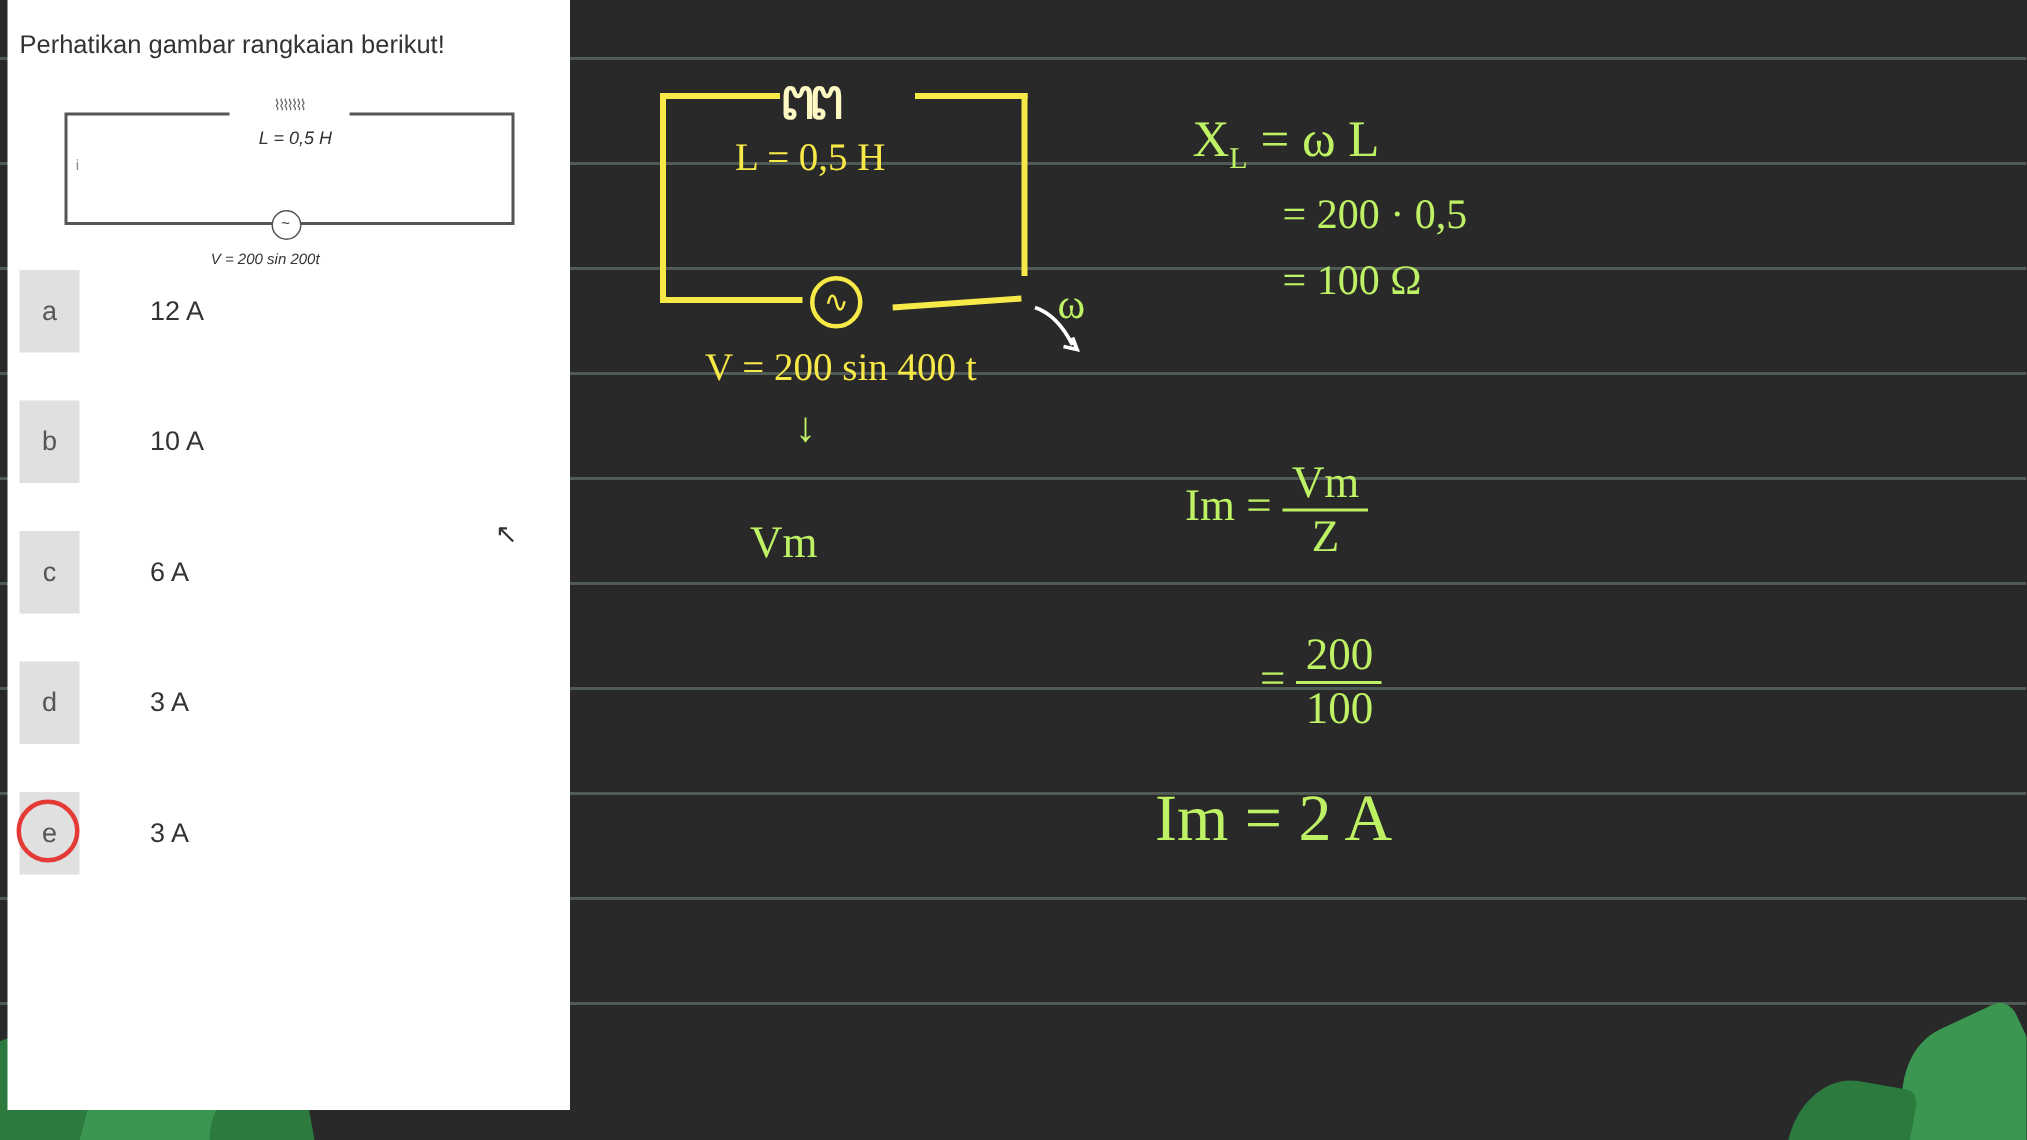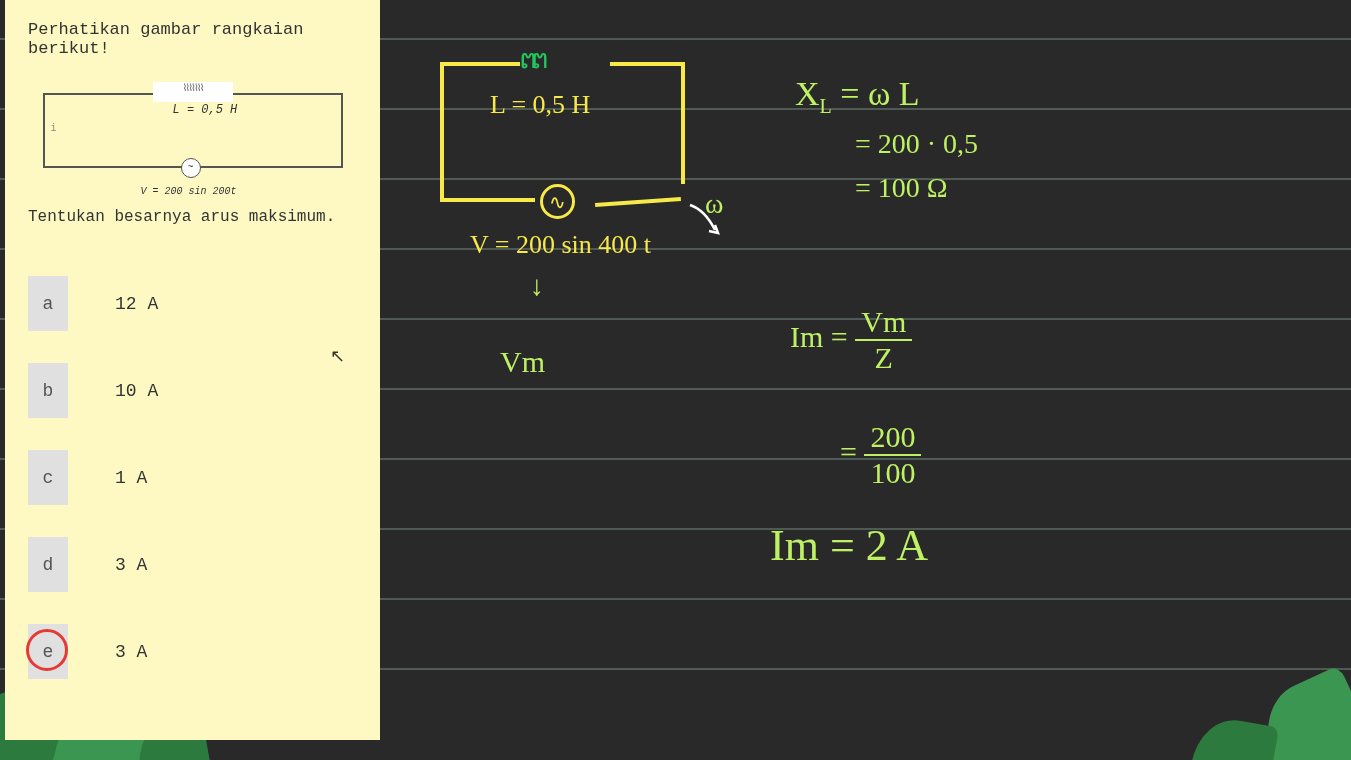--- a/index.html
+++ b/index.html
@@ -27,25 +27,25 @@
       );
       background-position: 0 -30px;
     }
     
     .question-panel {
       position: absolute;
       top: 0;
       left: 5px;
       width: 375px;
       height: 740px;
-      background: #fef9c3;
+      background: #ffffff;
       z-index: 10;
-      padding: 20px 23px;
+      padding: 20px 8px;
       color: #333;
-      font-family: Liberation Mono, monospace;
+      font-family: Liberation Sans, sans-serif;
     }
     .q-title {
       font-size: 17px;
       margin-bottom: 10px;
     }
     .circuit-img {
       width: 320px;
       height: 110px;
       margin: 5px auto 10px;
       position: relative;
@@ -179,22 +179,22 @@
     .yc-top-l { top: 0; left: 0; width: 80px; height: 4px; }
     .yc-top-r { top: 0; left: 170px; width: 75px; height: 4px; }
     .yc-left { top: 0; left: 0; width: 4px; height: 140px; }
     .yc-right { top: 0; right: 0; width: 4px; height: 122px; }
     .yc-bot-l { bottom: 0; left: 0; width: 95px; height: 4px; }
     .yc-bot-r { bottom: -2px; left: 155px; width: 86px; height: 4px; transform: rotate(-4deg); }
     .yc-coil {
       position: absolute;
       top: -18px;
       left: 80px;
-      color: #22c55e;
-      font-size: 26px;
+      color: #fef9c3;
+      font-size: 38px;
       font-family: cursive;
       letter-spacing: -5px;
     }
     .yc-source {
       position: absolute;
       top: 122px;
       left: 100px;
       width: 35px;
       height: 35px;
       border: 3px solid #f7e948;
@@ -239,34 +239,33 @@
 <div class="question-panel">
   <div class="q-title">Perhatikan gambar rangkaian berikut!</div>
   <div class="circuit-img">
     <div class="circuit-rect"></div>
     <div class="inductor-coil">⌇⌇⌇⌇⌇⌇⌇</div>
     <div class="inductor-label">L = 0,5 H</div>
     <div class="ac-source">~</div>
     <div class="v-label">V = 200 sin 200t</div>
     <div class="i-arrow">i</div>
   </div>
-  <div class="q-instruction">Tentukan besarnya arus maksimum.</div>
 
   <div class="answer-options">
     <div class="option-row">
       <div class="option-letter">a</div>
       <div class="option-text">12 A</div>
     </div>
     <div class="option-row">
       <div class="option-letter">b</div>
       <div class="option-text">10 A</div>
     </div>
     <div class="option-row">
       <div class="option-letter">c</div>
-      <div class="option-text">1 A</div>
+      <div class="option-text">6 A</div>
     </div>
     <div class="option-row">
       <div class="option-letter">d</div>
       <div class="option-text">3 A</div>
     </div>
     <div class="option-row selected">
       <div class="option-letter">
         <span>e</span>
         <div class="red-circle"></div>
       </div>

